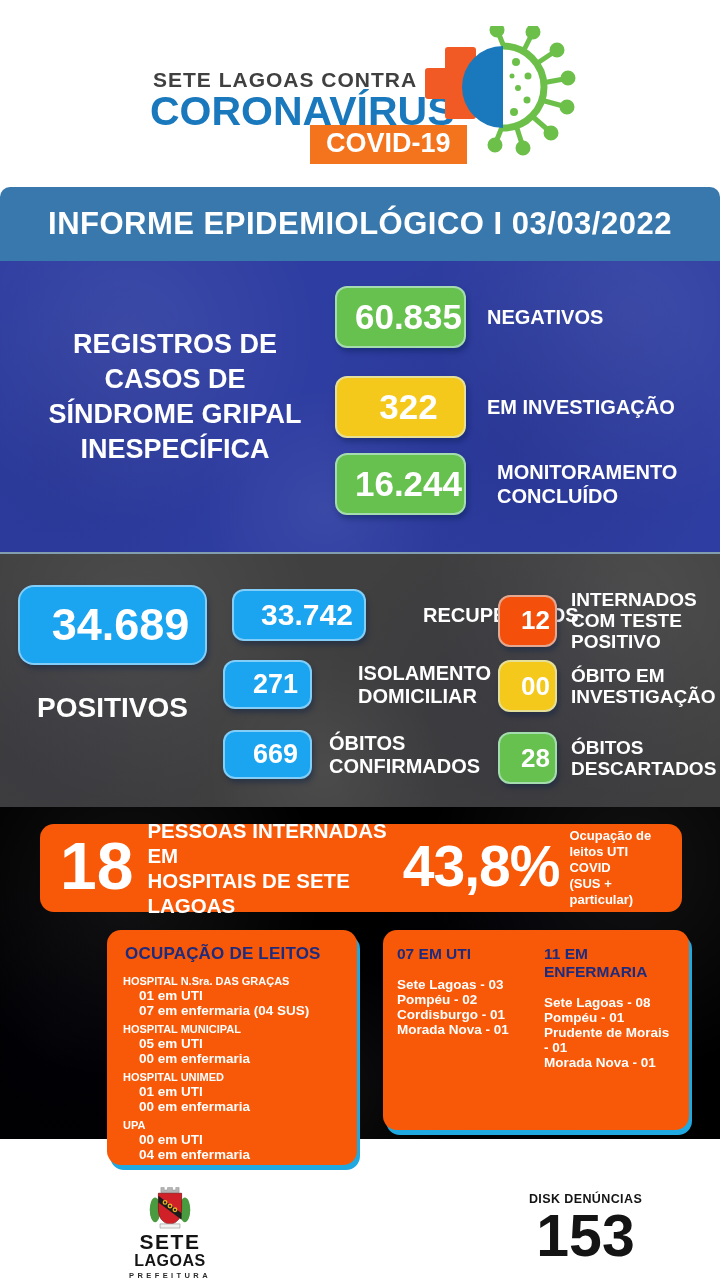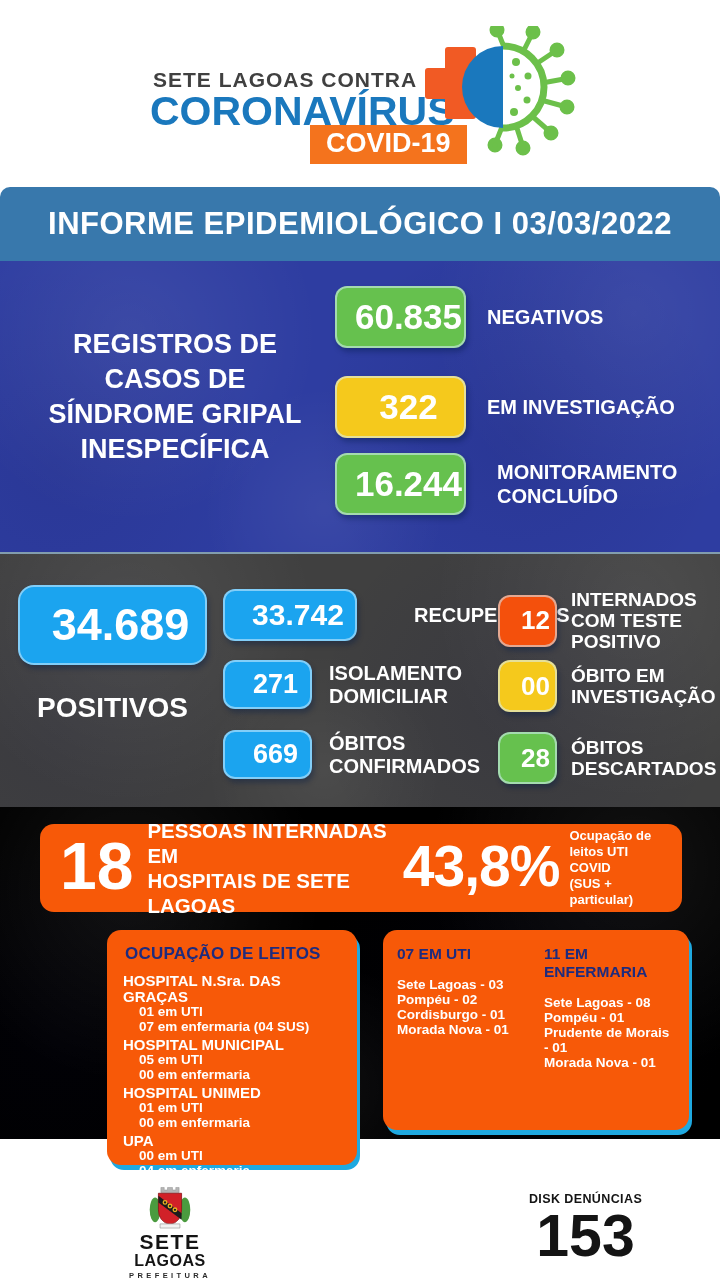--- a/index.html
+++ b/index.html
@@ -39,42 +39,42 @@
   .sec-gripal{top:261px;height:291px;background:#2e3da1;}
   .gripal-heading{left:28px;top:66px;width:294px;text-align:center;color:#fff;font-weight:bold;
                   font-size:27px;line-height:35px;white-space:pre-line;}
   .g-row1{left:335px;top:25px;}  .g-row2{left:335px;top:115px;}  .g-row3{left:335px;top:192px;gap:10px;}
   .g-badge{width:131px;height:62px;font-size:35px;}
   .g-lbl{margin-left:21px;font-size:20px;line-height:24px;}
   
   .sec-stats{top:552px;height:255px;background:#404040;border-top:2px solid rgba(175,220,248,.6);}
   .pos-badge{left:18px;top:31px;width:189px;height:80px;font-size:45px;border-radius:16px;}
   .pos-label{left:18px;top:138px;width:189px;text-align:center;color:#fff;font-weight:bold;font-size:28px;}
-  .m-row1{left:223px;top:35px;gap:40px;} .m-row2{left:223px;top:106px;} .m-row3{left:223px;top:176px;}
+  .m-row1{left:232px;top:35px;gap:40px;} .m-row2{left:223px;top:106px;gap:29px;} .m-row3{left:223px;top:176px;}
   .m-badge-lg{width:134px;height:52px;font-size:30px;}
   .m-badge-sm{width:89px;height:49px;font-size:27px;}
   .m-lbl{margin-left:17px;font-size:20px;line-height:23px;}
   .r-row1{left:498px;top:35px;} .r-row2{left:498px;top:106px;} .r-row3{left:498px;top:178px;}
   .r-badge{width:59px;height:52px;font-size:26px;}
   .r-lbl{margin-left:14px;font-size:19px;line-height:21px;}
   
   .sec-hosp{top:807px;height:332px;background:#000000;}
   .banner{left:40px;top:17px;width:642px;height:88px;background:#f75908;border-radius:14px;
           display:flex;align-items:center;padding:0 16px;box-sizing:border-box;}
   .banner-count{color:#fff;font-size:66px;font-weight:900;line-height:1;margin:0 14px 4px 4px;}
   .banner-count-lbl{color:#fff;font-weight:bold;font-size:20.5px;line-height:25px;white-space:pre-line;}
   .banner-pct{color:#fff;font-size:57px;font-weight:900;line-height:1;letter-spacing:-1px;
               margin-left:auto;margin-bottom:4px;}
   .banner-pct-lbl{color:#fff;font-weight:bold;font-size:13px;line-height:16px;white-space:pre-line;
                   margin-left:10px;padding-right:2px;}
   .card{background:#f75908;border-radius:14px;box-shadow:3px 5px 0 #1fa9e0;box-sizing:border-box;}
   .card-left{left:107px;top:123px;width:250px;height:235px;padding:12px 12px 10px 16px;}
   .card-right{left:383px;top:123px;width:306px;height:200px;padding:15px 14px;display:flex;gap:16px;}
   .card-title{color:#1e2b7d;font-weight:800;font-size:17px;letter-spacing:.2px;margin:2px 0 9px 2px;}
-  .hosp-name{color:#fff;font-weight:bold;font-size:15px;line-height:16px;margin-top:3px;}
+  .hosp-name{color:#fff;font-weight:bold;font-size:11px;line-height:16px;margin-top:3px;}
   .hosp-lines{color:#fff;font-weight:bold;font-size:13.5px;line-height:14.5px;padding-left:16px;
               white-space:pre-line;}
   .col-title{color:#1e2b7d;font-weight:800;font-size:15.5px;margin-bottom:14px;}
   .col-lines{color:#fff;font-weight:bold;font-size:13.5px;line-height:15px;white-space:pre-line;}
   .card-col{flex:1;}
   
   .footer{position:absolute;left:0;top:1183px;width:720px;height:97px;background:#fff;}
   .crest-block{position:absolute;left:108px;top:2px;width:124px;text-align:center;}
   .crest-icon{width:50px;height:48px;display:block;margin:0 auto;}
   .city-top{font-size:21px;font-weight:900;line-height:17px;letter-spacing:1.5px;color:#141414;}

